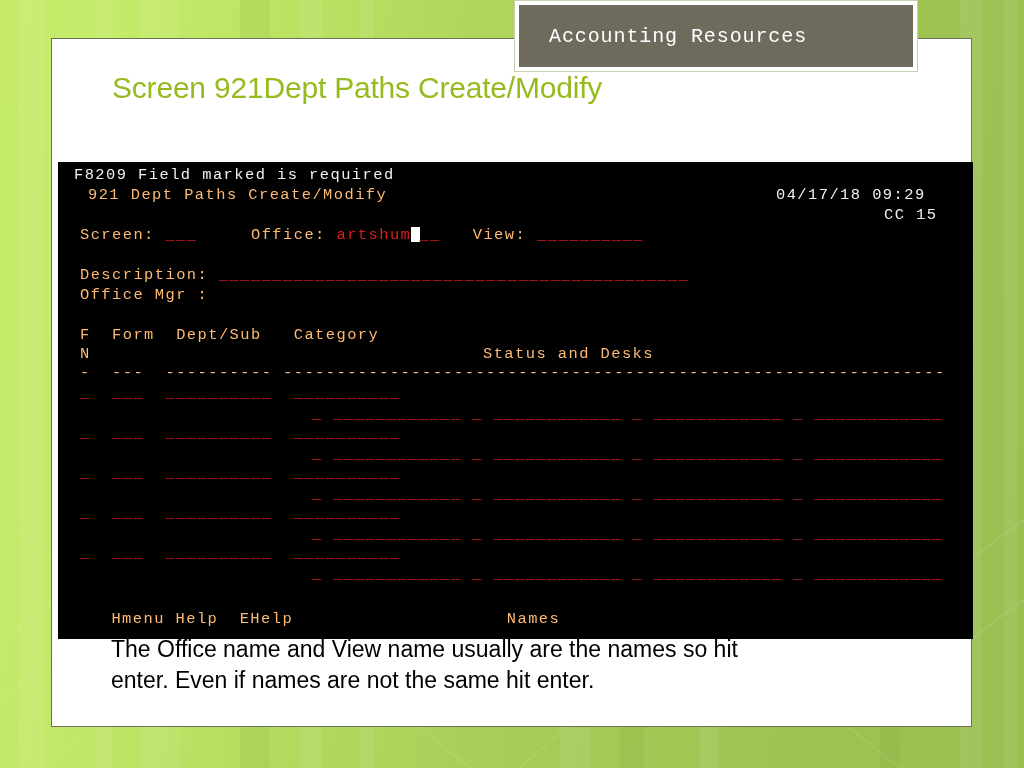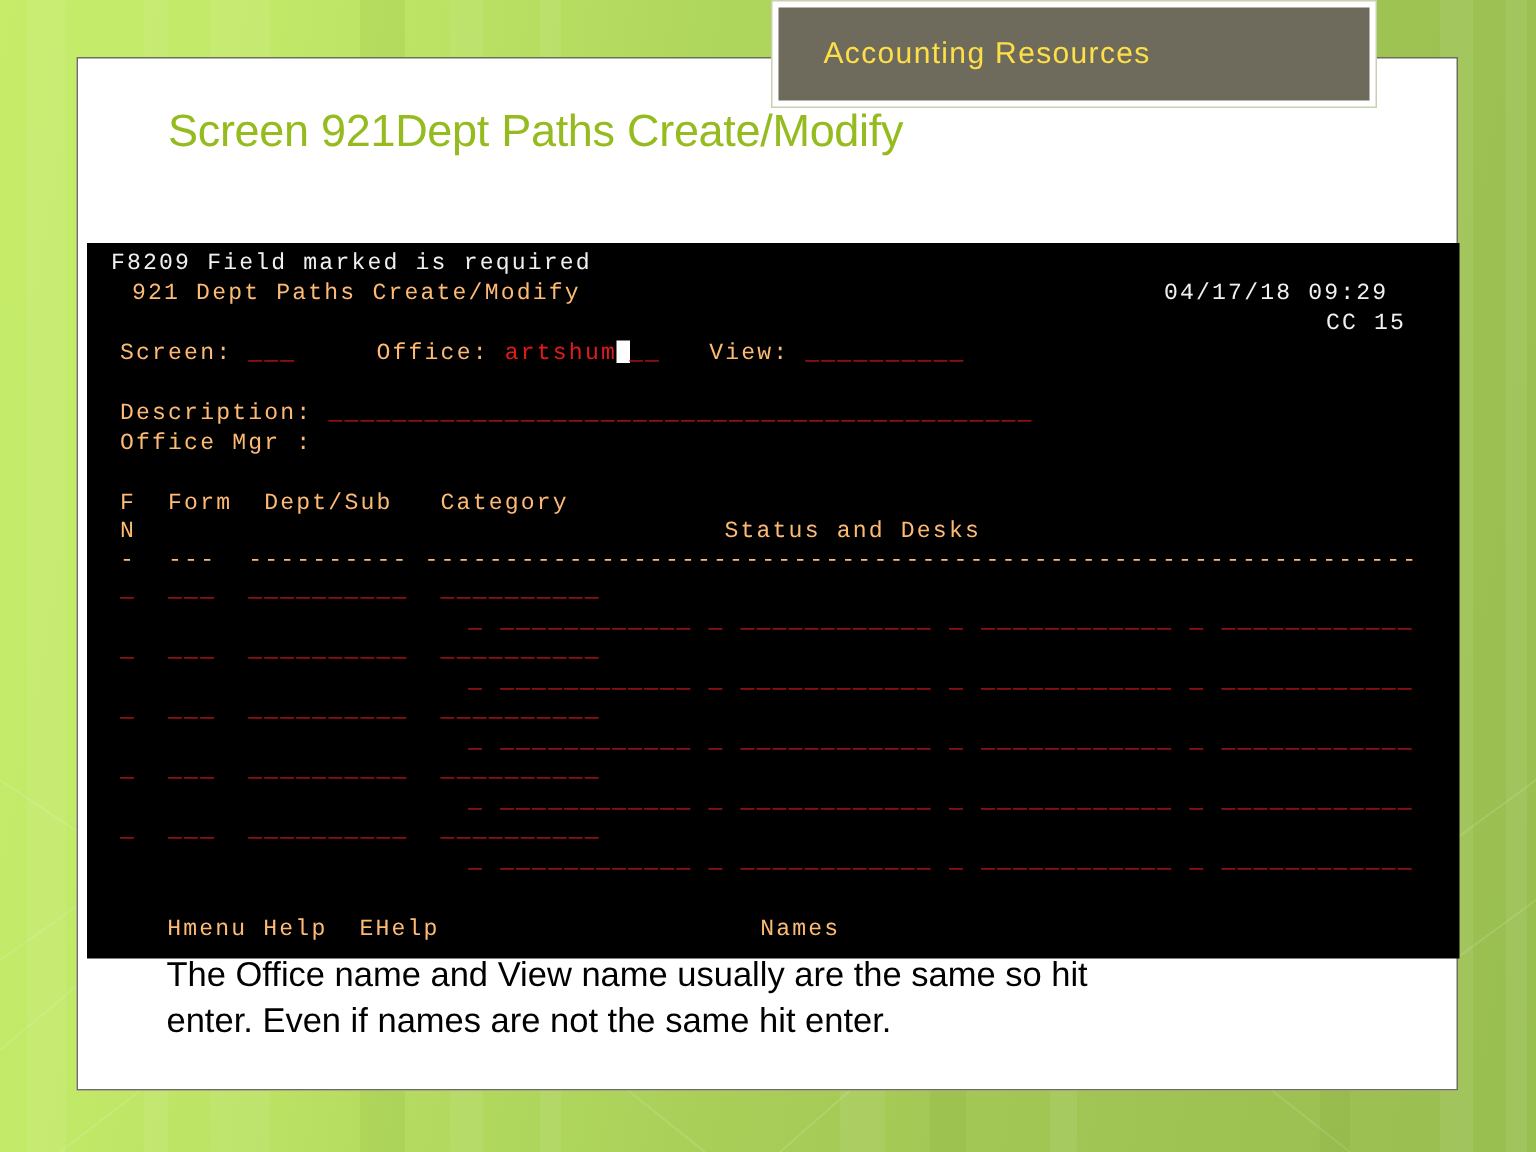--- a/index.html
+++ b/index.html
@@ -61,24 +61,24 @@
   #banner-inner {
     width: 100%;
     height: 100%;
     background: #6e6a5c;
     display: flex;
     align-items: center;
     box-sizing: border-box;
     padding-left: 30px;
   }
   #banner-text {
-    color: #fde047;
+    color: #ffffff;
     font-size: 20px;
     letter-spacing: 0.9px;
-    font-family: Liberation Sans, sans-serif;
+    font-family: Liberation Mono, monospace;
     white-space: nowrap;
   }
 
   
   #title {
     position: absolute;
     left: 60px;
     top: 32px;
     color: #95bb1e;
     font-size: 30px;
@@ -196,21 +196,21 @@
 
       
       <div id="grid"><div class="term-line" style="left: 22px; top: 222px;"><span class="rd">_</span><span>  </span><span class="rd">___</span><span>  </span><span class="rd">__________</span><span>  </span><span class="rd">__________</span></div><div class="term-line" style="left: 254px; top: 243px;"><span class="rd">_</span><span> </span><span class="rd">____________</span><span> </span><span class="rd">_</span><span> </span><span class="rd">____________</span><span> </span><span class="rd">_</span><span> </span><span class="rd">____________</span><span> </span><span class="rd">_</span><span> </span><span class="rd">____________</span></div><div class="term-line" style="left: 22px; top: 262px;"><span class="rd">_</span><span>  </span><span class="rd">___</span><span>  </span><span class="rd">__________</span><span>  </span><span class="rd">__________</span></div><div class="term-line" style="left: 254px; top: 283px;"><span class="rd">_</span><span> </span><span class="rd">____________</span><span> </span><span class="rd">_</span><span> </span><span class="rd">____________</span><span> </span><span class="rd">_</span><span> </span><span class="rd">____________</span><span> </span><span class="rd">_</span><span> </span><span class="rd">____________</span></div><div class="term-line" style="left: 22px; top: 302px;"><span class="rd">_</span><span>  </span><span class="rd">___</span><span>  </span><span class="rd">__________</span><span>  </span><span class="rd">__________</span></div><div class="term-line" style="left: 254px; top: 323px;"><span class="rd">_</span><span> </span><span class="rd">____________</span><span> </span><span class="rd">_</span><span> </span><span class="rd">____________</span><span> </span><span class="rd">_</span><span> </span><span class="rd">____________</span><span> </span><span class="rd">_</span><span> </span><span class="rd">____________</span></div><div class="term-line" style="left: 22px; top: 342px;"><span class="rd">_</span><span>  </span><span class="rd">___</span><span>  </span><span class="rd">__________</span><span>  </span><span class="rd">__________</span></div><div class="term-line" style="left: 254px; top: 363px;"><span class="rd">_</span><span> </span><span class="rd">____________</span><span> </span><span class="rd">_</span><span> </span><span class="rd">____________</span><span> </span><span class="rd">_</span><span> </span><span class="rd">____________</span><span> </span><span class="rd">_</span><span> </span><span class="rd">____________</span></div><div class="term-line" style="left: 22px; top: 382px;"><span class="rd">_</span><span>  </span><span class="rd">___</span><span>  </span><span class="rd">__________</span><span>  </span><span class="rd">__________</span></div><div class="term-line" style="left: 254px; top: 403px;"><span class="rd">_</span><span> </span><span class="rd">____________</span><span> </span><span class="rd">_</span><span> </span><span class="rd">____________</span><span> </span><span class="rd">_</span><span> </span><span class="rd">____________</span><span> </span><span class="rd">_</span><span> </span><span class="rd">____________</span></div></div>
 
       
       <div class="term-line cy" style="left:0px; top:448px;">     Hmenu Help  EHelp                    Names</div>
 
     </div>
 
     <div id="caption">
-      <div>The Office name and View name usually are the same so hit</div>
+      <div>The Office name and View name usually are the names so hit</div>
       <div>enter.  Even if names are not the same hit enter.</div>
     </div>
 
   </div>
 
   <div id="banner">
     <div id="banner-inner">
       <span id="banner-text">Accounting Resources</span>
     </div>
   </div>

